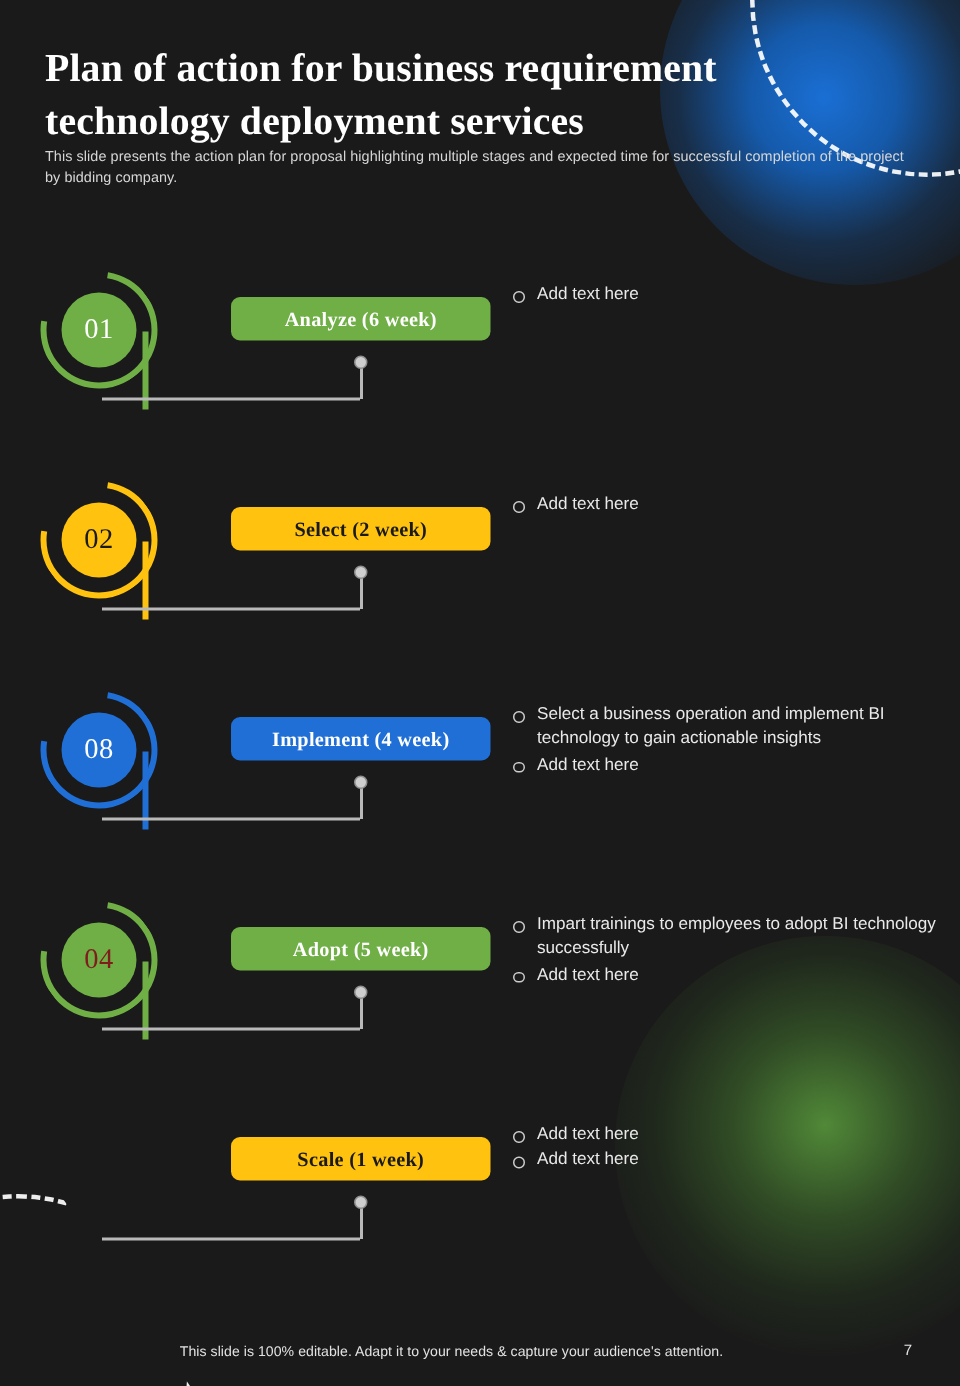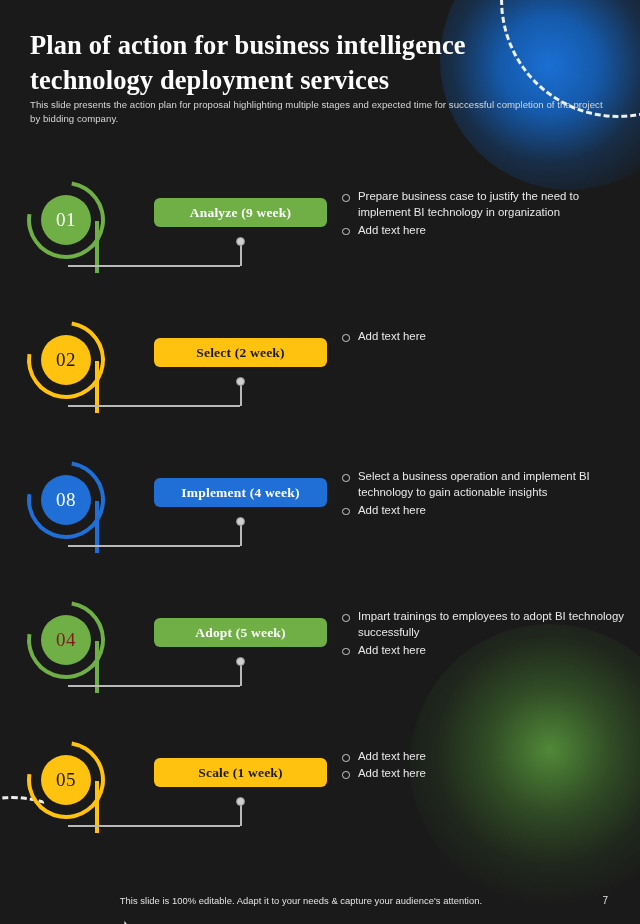--- a/index.html
+++ b/index.html
@@ -115,37 +115,36 @@
 </style>
 </head>
 <body>
 
 <div class="glow-blue"></div>
 <div class="dash-arc-tr"></div>
 <div class="glow-green"></div>
 <div class="dash-arc-bl"></div>
 
 <div class="header">
-  <div class="title">Plan of action for business intelligence technology deployment services</div>
+  <div class="title">Plan of action for business requirement technology deployment services</div>
   <div class="subtitle">This slide presents the action plan for proposal highlighting multiple stages and expected time for successful completion of the project by bidding company.</div>
 </div>
 
 <div class="steps" id="steps-container">
     <div class="step">
       <div class="badge">
         <div class="ring" style="border-color: transparent rgb(111, 175, 70) rgb(111, 175, 70);"></div>
         <div class="tail" style="background: rgb(111, 175, 70);"></div>
         <div class="disc" style="background: rgb(111, 175, 70); color: rgb(255, 255, 255);">01</div>
       </div>
       <div class="elbow" style="width: 172px;"></div>
       <div class="stub" style="left: 240px; top: 68px; height: 22px;"></div>
       <div class="dot" style="left: 236px; top: 61px;"></div>
-      <div class="pill" style="background: rgb(111, 175, 70); color: rgb(255, 255, 255);">Analyze (9 week)</div>
-      <div class="bullets">
-        <div class="bullet">Prepare business case to justify the need to implement BI technology in organization</div>
+      <div class="pill" style="background: rgb(111, 175, 70); color: rgb(255, 255, 255);">Analyze (6 week)</div>
+      <div class="bullets">
         <div class="bullet">Add text here</div>
       </div>
     </div>
     <div class="step">
       <div class="badge">
         <div class="ring" style="border-color: transparent rgb(255, 194, 14) rgb(255, 194, 14);"></div>
         <div class="tail" style="background: rgb(255, 194, 14);"></div>
         <div class="disc" style="background: rgb(255, 194, 14); color: rgb(26, 26, 26);">02</div>
       </div>
       <div class="elbow" style="width: 172px;"></div>
@@ -180,25 +179,20 @@
       <div class="elbow" style="width: 172px;"></div>
       <div class="stub" style="left: 240px; top: 68px; height: 22px;"></div>
       <div class="dot" style="left: 236px; top: 61px;"></div>
       <div class="pill" style="background: rgb(111, 175, 70); color: rgb(255, 255, 255);">Adopt (5 week)</div>
       <div class="bullets">
         <div class="bullet">Impart trainings to employees to adopt BI technology successfully</div>
         <div class="bullet">Add text here</div>
       </div>
     </div>
     <div class="step">
-      <div class="badge">
-        <div class="ring" style="border-color: transparent rgb(255, 194, 14) rgb(255, 194, 14);"></div>
-        <div class="tail" style="background: rgb(255, 194, 14);"></div>
-        <div class="disc" style="background: rgb(255, 194, 14); color: rgb(26, 26, 26);">05</div>
-      </div>
       <div class="elbow" style="width: 172px;"></div>
       <div class="stub" style="left: 240px; top: 68px; height: 22px;"></div>
       <div class="dot" style="left: 236px; top: 61px;"></div>
       <div class="pill" style="background: rgb(255, 194, 14); color: rgb(26, 26, 26);">Scale (1 week)</div>
       <div class="bullets">
         <div class="bullet">Add text here</div>
         <div class="bullet">Add text here</div>
       </div>
     </div>
   </div>

